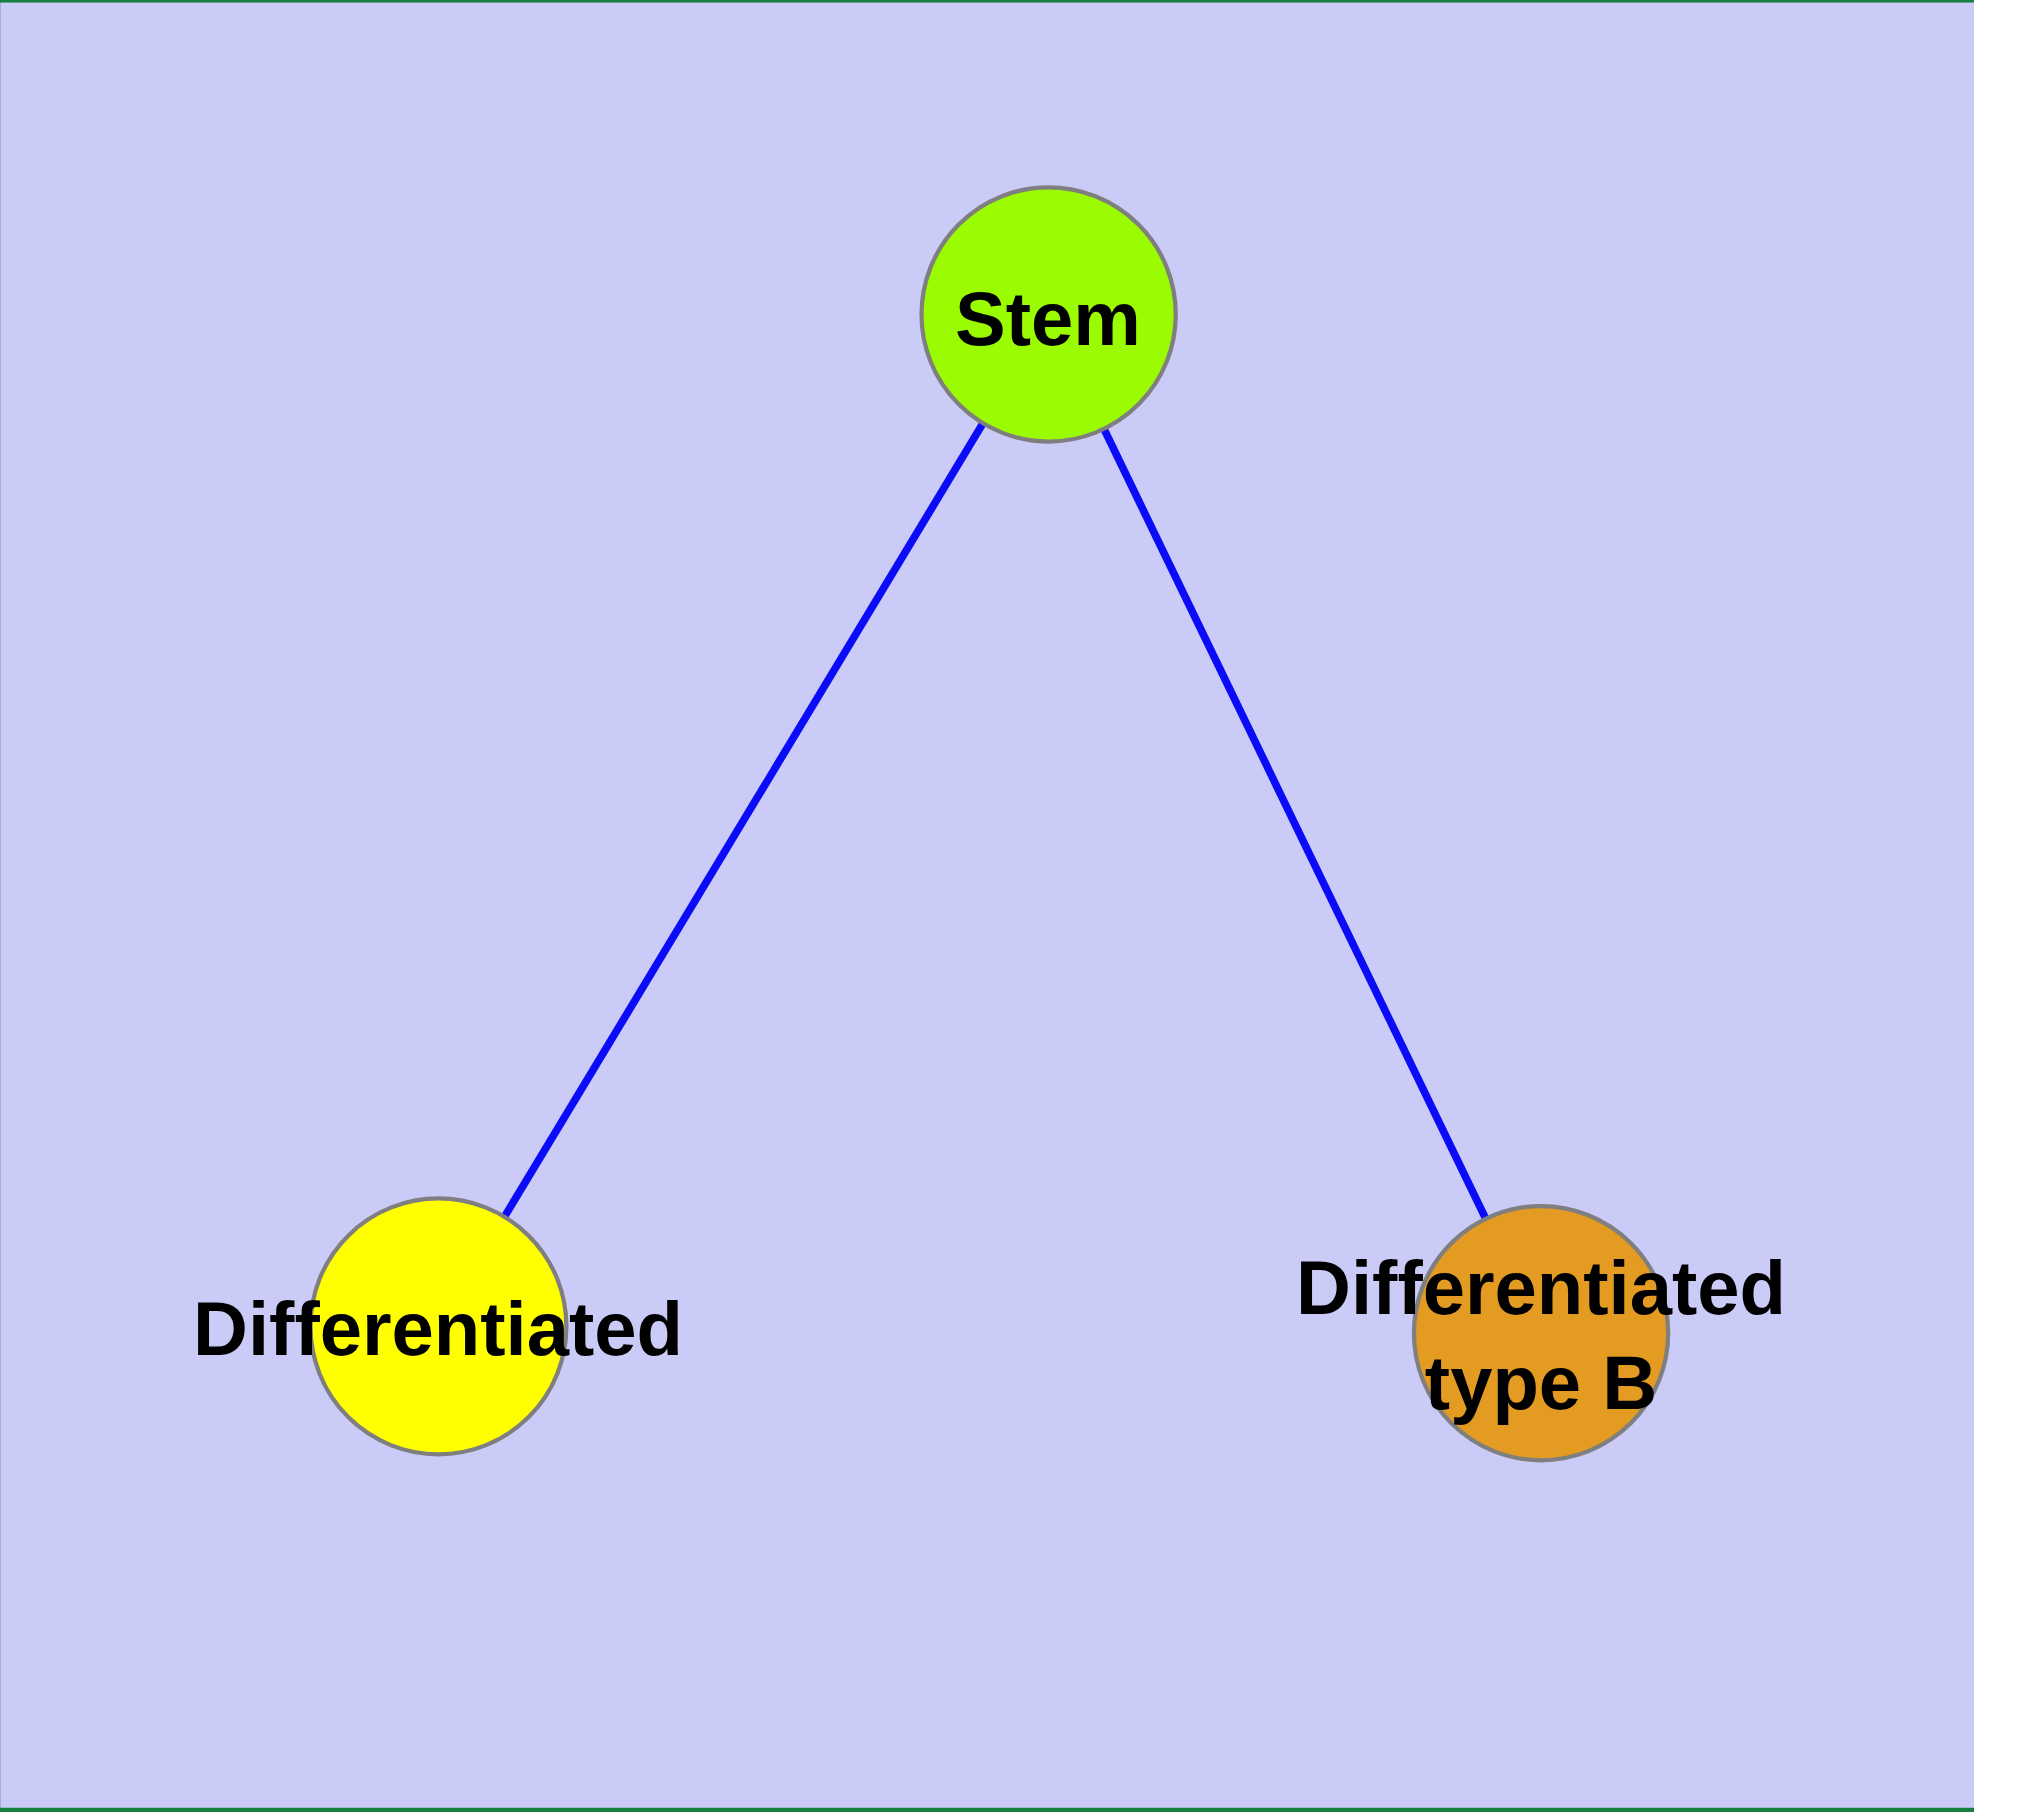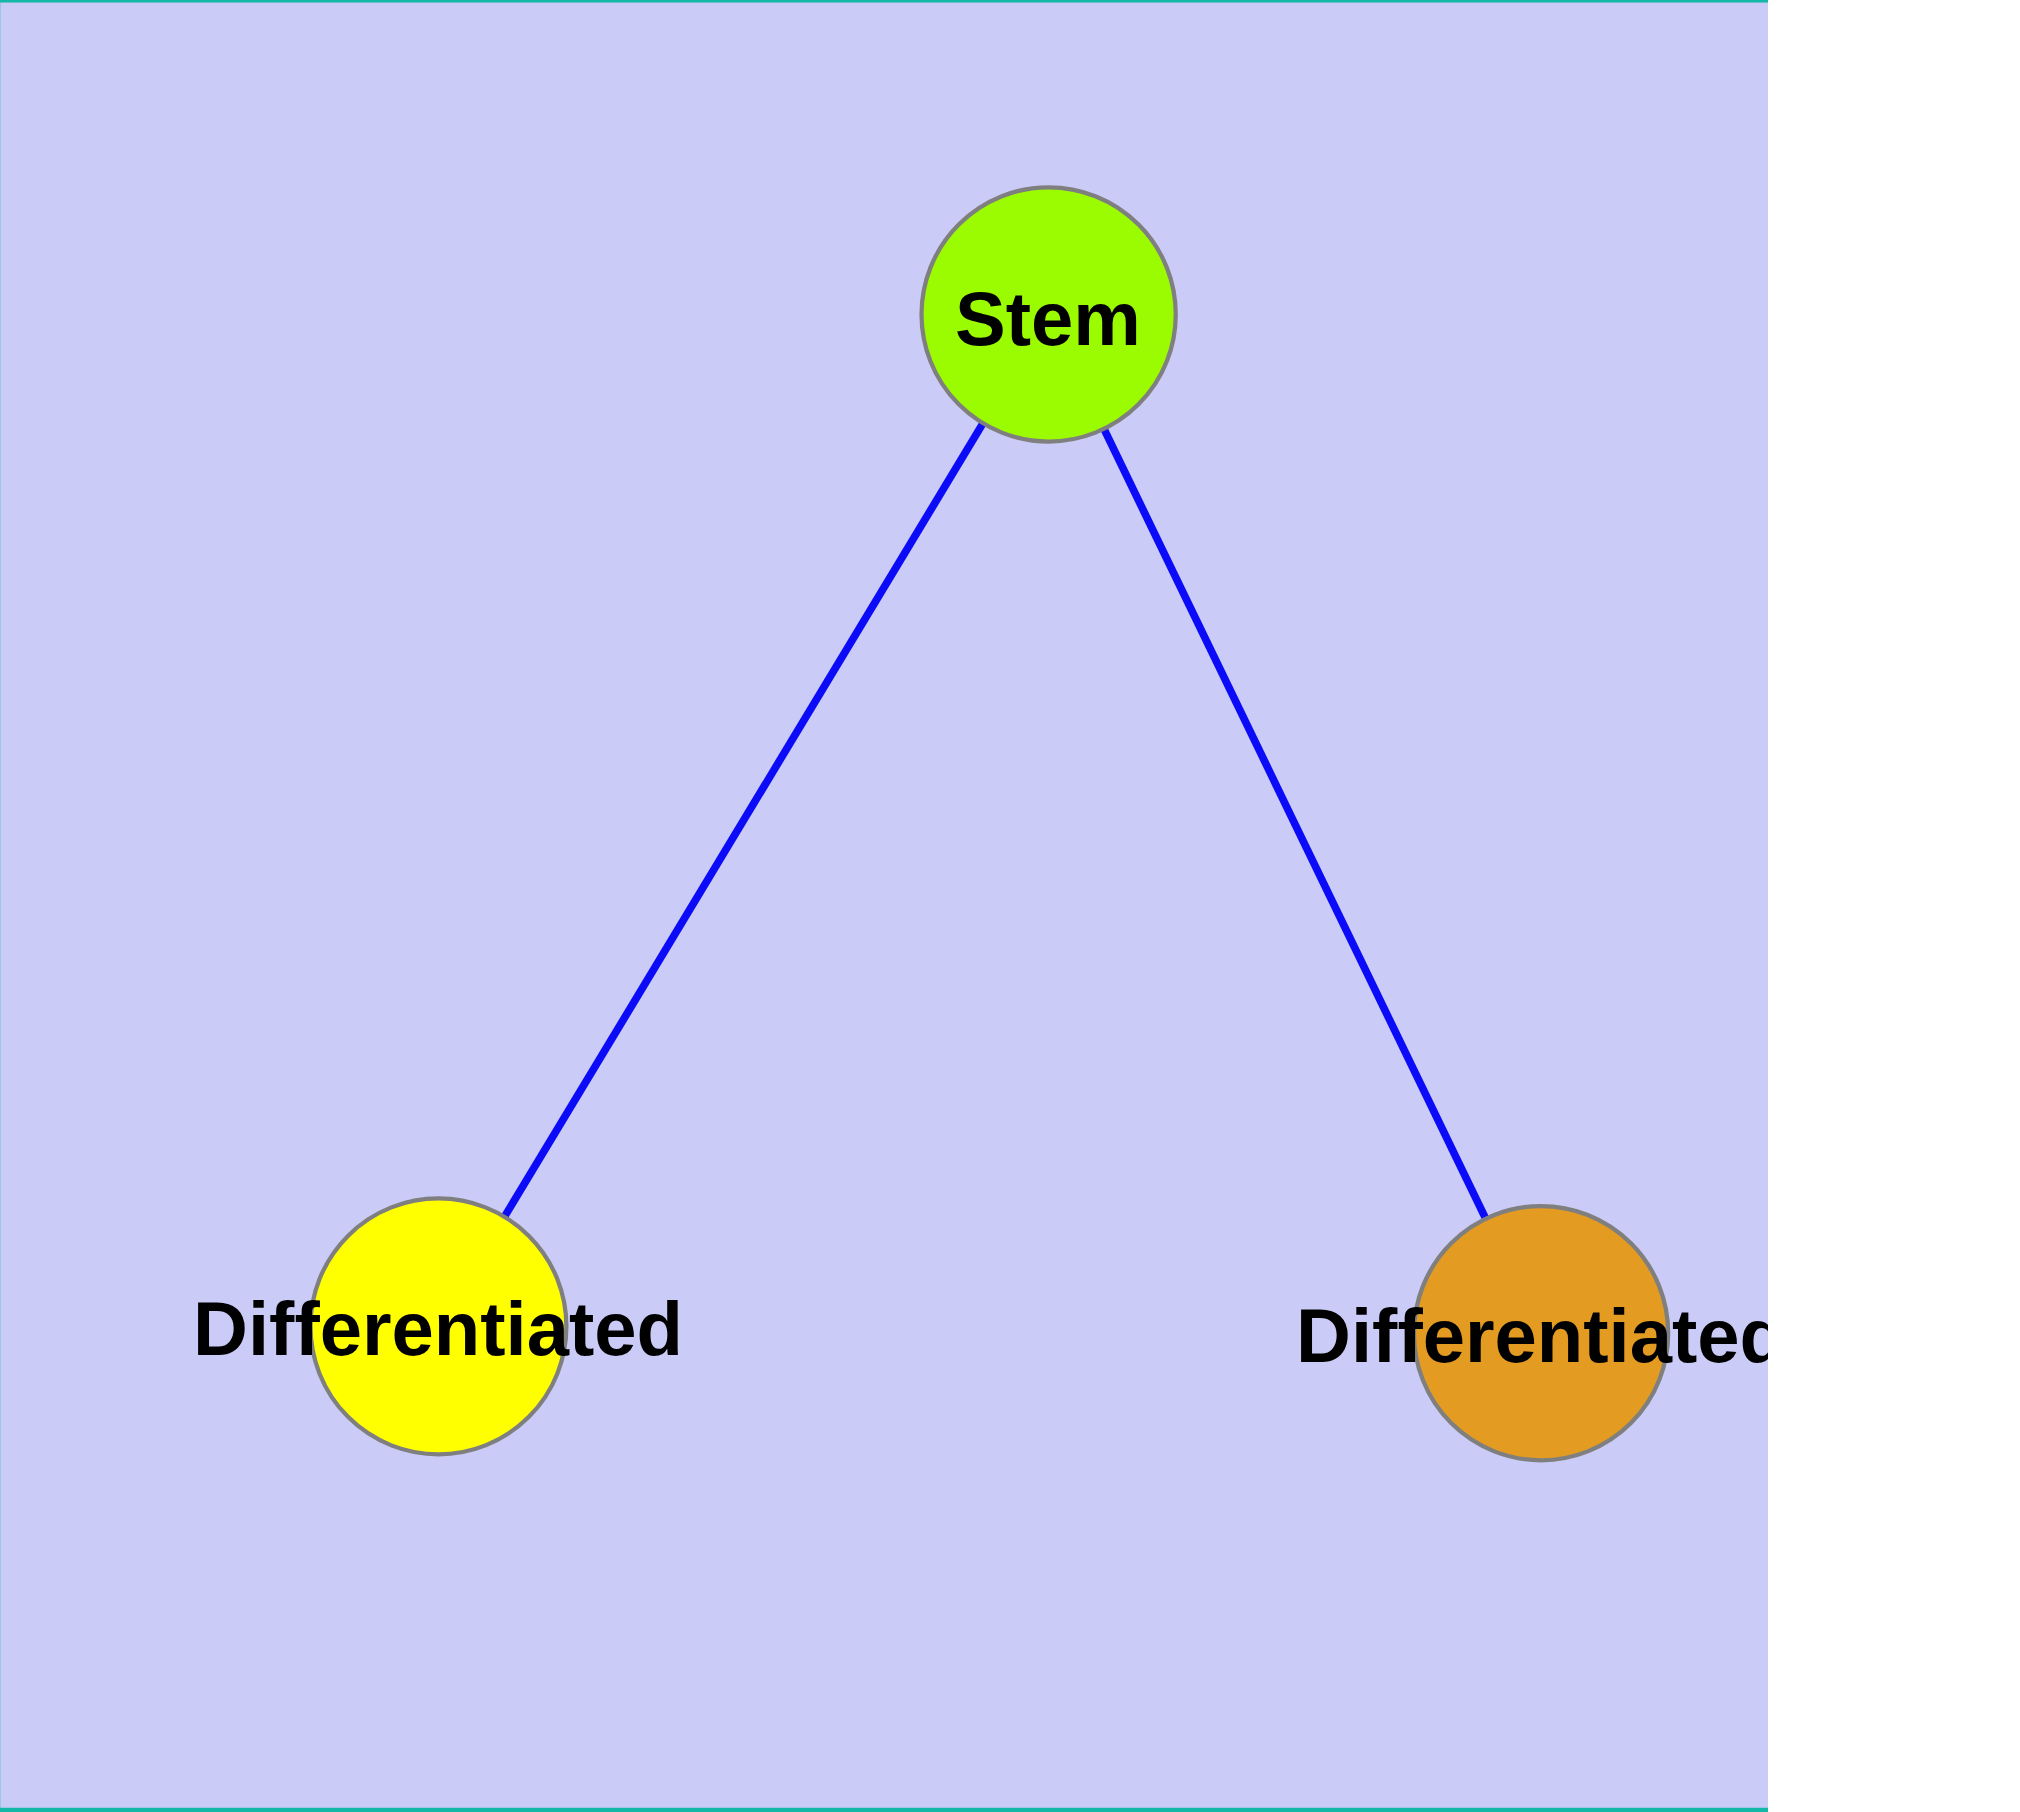--- a/index.html
+++ b/index.html
@@ -3,23 +3,23 @@
 <meta charset="utf-8">
 <style>
   html, body {
     margin: 0;
     padding: 0;
     background: #ffffff;
     font-family: "Liberation Sans", sans-serif;
   }
   #stage {
     position: relative;
-    width: 1768px;
+    width: 1974px;
     height: 1812px;
-    background: #14b8a6;
+    background: #15803d;
     overflow: hidden;
   }
   #graph-svg {
     position: absolute;
     left: 0;
     top: 0;
     display: block;
   }
   .edge {
     fill: none;
@@ -63,15 +63,16 @@
   <div class="node-label" style="left:1048px; top:318px;">
     <span class="line">Stem</span>
   </div>
 
   <div class="node-label" style="left:438px; top:1328px;">
     <span class="line">Differentiated</span>
   </div>
 
   <div class="node-label" style="left:1541px; top:1335px;">
     <span class="line">Differentiated</span>
+    <span class="line">type B</span>
   </div>
 </div>
 
 
 </body></html>

